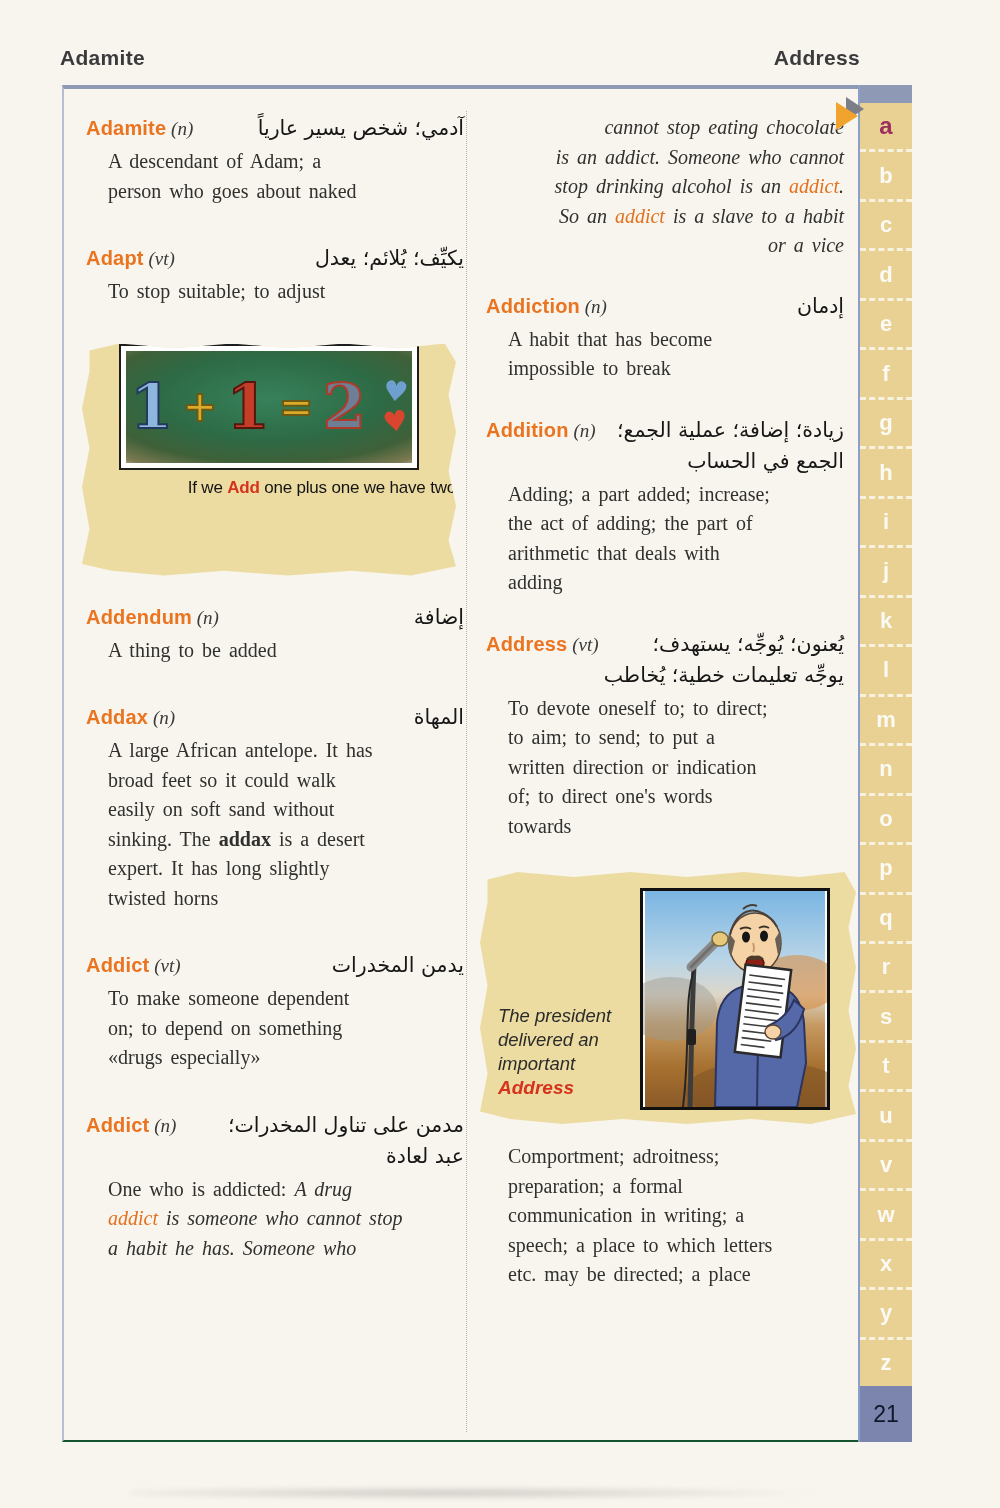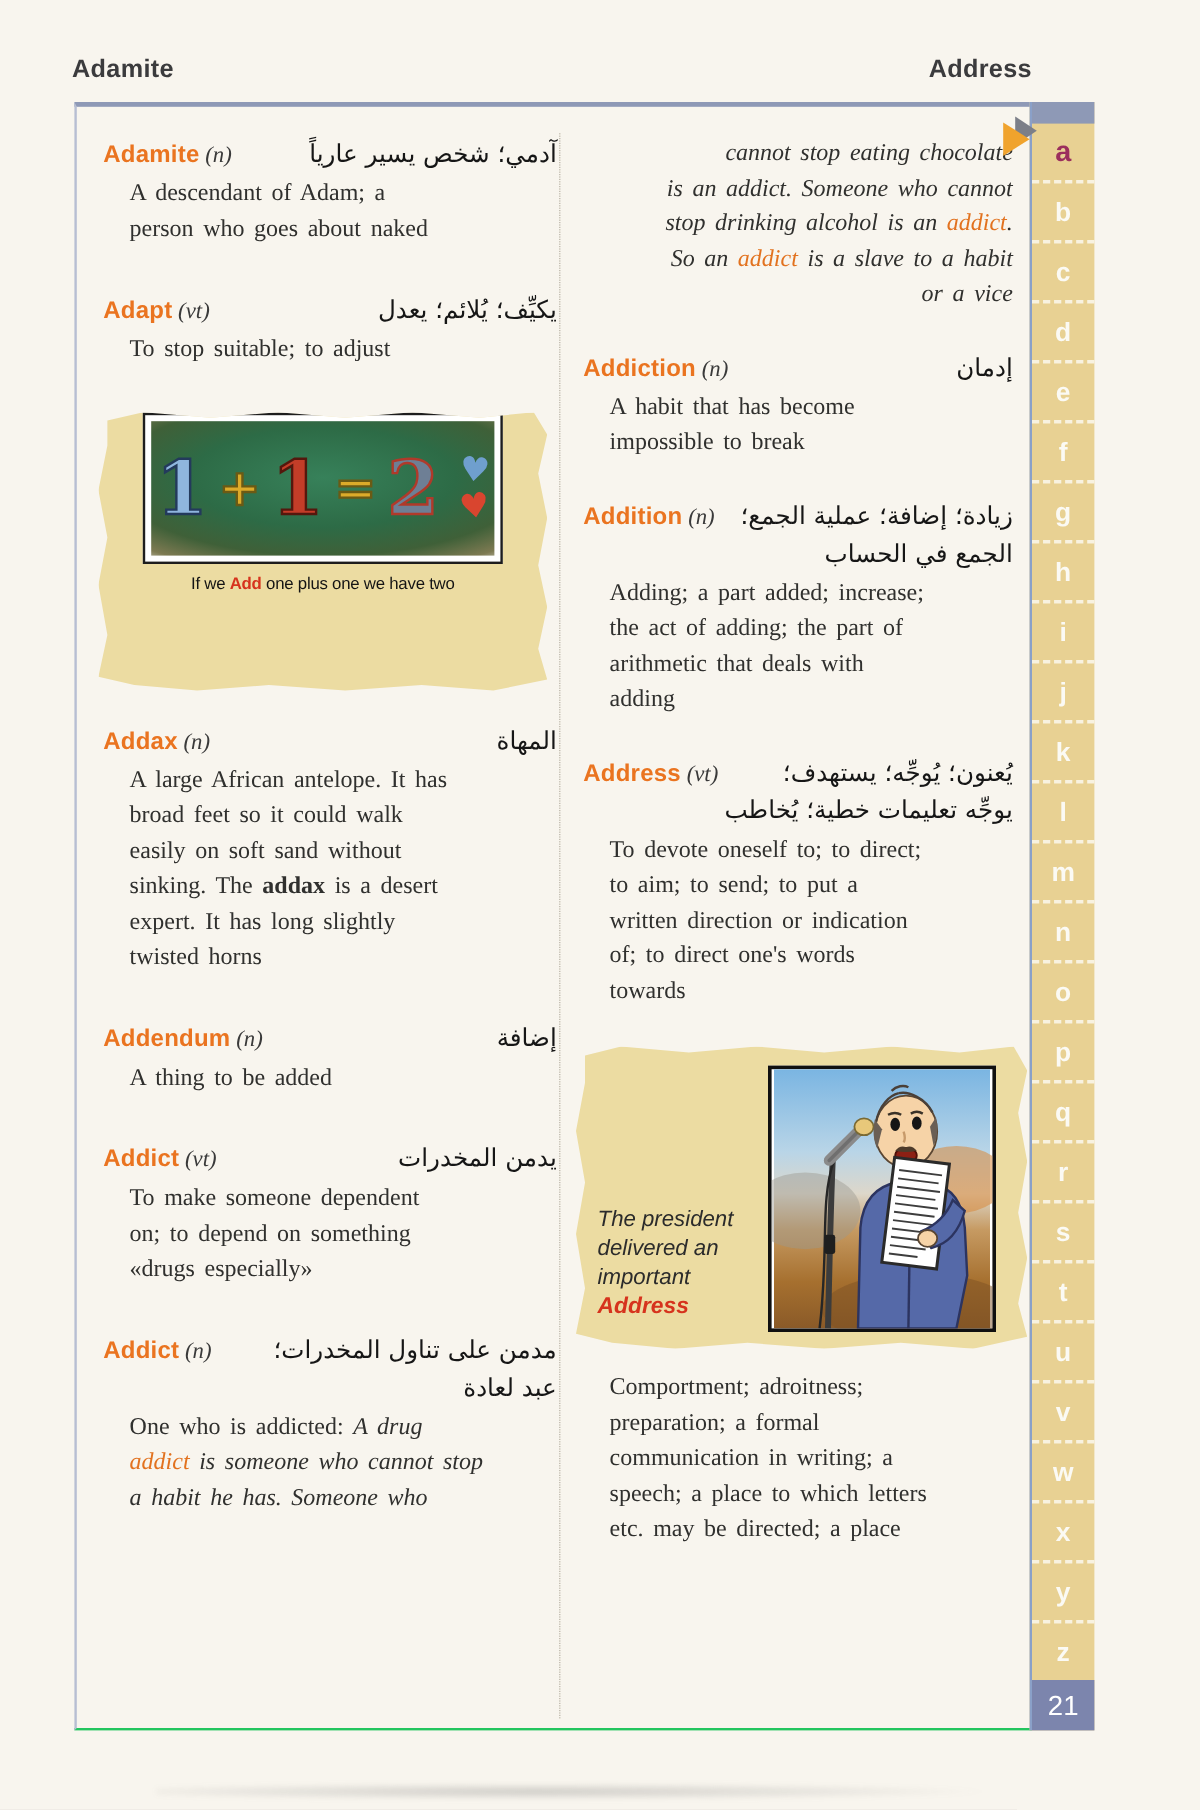--- a/index.html
+++ b/index.html
@@ -6,21 +6,21 @@
   .page{position:relative;width:1000px;height:1508px;background:#f8f5ee;overflow:hidden;
         font-family:"Liberation Serif",serif;}
   
   .rh{position:absolute;top:46px;font-family:"Liberation Sans",sans-serif;
       font-weight:bold;font-size:21px;color:#3b3b3d;letter-spacing:.3px;}
   .rh-left{left:60px;}
   .rh-right{right:140px;}
   
   .main-box{position:absolute;left:62px;top:85px;width:798px;height:1357px;
             border-top:4px solid #8e99b6;border-left:2px solid #b7bed2;
-            border-bottom:2px solid #22c55e;box-sizing:border-box;}
+            border-bottom:2px solid #14532d;box-sizing:border-box;}
   .col{position:absolute;top:24px;}
   .col-left{left:22px;width:378px;}
   .col-right{left:422px;width:358px;}
   .divider{position:absolute;left:402px;top:22px;bottom:8px;width:0;
            border-left:1px dotted #b6b0a2;}
   
   .entry{margin-bottom:37px;}
   .col-right .entry{margin-bottom:31px;}
   .hwline{margin:0;direction:rtl;text-align:right;white-space:pre-line;
           font-family:"DejaVu Sans",sans-serif;font-size:20.5px;line-height:31px;
@@ -50,21 +50,21 @@
   .board{height:112px;display:flex;align-items:center;justify-content:center;gap:9px;
          background:radial-gradient(ellipse 92% 88% at 50% 42%,
                     #37815a 0%,#2d6b46 42%,#3f6038 66%,#7d7a52 82%,rgba(232,229,214,0) 97%);}
   .eq{font-family:"DejaVu Serif",serif;font-weight:bold;line-height:1;}
   .eq-blue{font-size:62px;color:#8fb6de;-webkit-text-stroke:2px #233a5c;}
   .eq-red{font-size:62px;color:#c33d28;-webkit-text-stroke:2px #55170d;}
   .eq-op{font-size:42px;color:#dcab2a;-webkit-text-stroke:2px #6b5a14;font-weight:900;}
   .eq-two{font-size:62px;color:#6e7f95;-webkit-text-stroke:2px #b03a2a;}
   .hearts{display:flex;flex-direction:column;margin-left:8px;gap:2px;line-height:1;}
   .heart{font-size:28px;font-family:"DejaVu Sans",sans-serif;}
-  .cap1{text-align:center;font-family:"Liberation Sans",sans-serif;font-size:14px;
+  .cap1{text-align:right;font-family:"Liberation Sans",sans-serif;font-size:17px;
         color:#141414;letter-spacing:-0.2px;}
   .cap-red{color:#d6331d;font-weight:bold;}
   .patch-address{width:376px;height:252px;margin:2px 0 18px -6px;display:flex;
                  box-sizing:border-box;padding:16px 14px 16px 18px;font-style:italic;}
   .cap2{width:126px;margin-top:116px;font-family:"Liberation Sans",sans-serif;
         font-size:18.5px;line-height:24px;color:#2b2b2b;white-space:pre-line;}
   .cap2 .cap-red{font-size:19px;}
   .pic-frame{width:184px;height:216px;border:3px solid #101010;background:#fff;
              margin-left:auto;margin-right:12px;}
   .pic-frame svg{display:block;width:100%;height:100%;}
@@ -73,21 +73,21 @@
         background:#e8d193;border-left:2px solid #8aa0c8;box-sizing:border-box;
         display:flex;flex-direction:column;}
   .rail-cap{height:18px;background:#8e99b6;}
   .rail-tabs{flex:1;display:flex;flex-direction:column;}
   .tab{flex:1;display:flex;align-items:center;justify-content:center;
        border-bottom:3px dashed #f8f2e0;}
   .tab:last-child{border-bottom:none;}
   .tab span{font-family:"Liberation Sans",sans-serif;font-weight:bold;font-size:22px;
             color:#fbfaf4;}
   .tab.active span{color:#9b2f5d;font-size:24px;}
-  .page-num{height:42px;background:#7c85ad;color:#ffffff;display:flex;
+  .page-num{height:56px;background:#7c85ad;color:#0f172a;display:flex;
             align-items:center;justify-content:center;
             font-family:"Liberation Sans",sans-serif;font-size:23px;}
   
   .arrow-shadow{position:absolute;left:846px;top:97px;width:0;height:0;
                 border-top:12px solid transparent;border-bottom:12px solid transparent;
                 border-left:18px solid #7c7f88;}
   .arrow-main{position:absolute;left:836px;top:102px;width:0;height:0;
               border-top:14px solid transparent;border-bottom:14px solid transparent;
               border-left:22px solid #f0a32d;}
   .bottom-shadow{position:absolute;left:130px;top:1486px;width:700px;height:14px;
@@ -122,31 +122,31 @@
               <span class="eq eq-two">2</span>
               <span class="hearts">
                 <span class="heart" style="color: rgb(111, 159, 206); transform: rotate(6deg);">♥</span>
                 <span class="heart" style="color: rgb(217, 69, 47); transform: rotate(-8deg);">♥</span>
               </span>
             </div>
           </div>
           <div class="cap1"><span class="cap-plain">If we </span><span class="cap-red">Add</span><span class="cap-plain"> one plus one we have two</span></div>
         </div>
         <div class="entry">
+          <p class="hwline" dir="rtl"><span class="hwleft" dir="ltr"><span class="hw">Addendum</span><span class="pos"> (n)</span></span><span class="ar">إضافة</span></p>
+          <p class="def"><span class="sg-plain">A thing to be added</span></p>
+        </div>
+        <div class="entry">
           <p class="hwline" dir="rtl"><span class="hwleft" dir="ltr"><span class="hw">Addax</span><span class="pos"> (n)</span></span><span class="ar">المهاة</span></p>
           <p class="def"><span class="sg-plain">A large African antelope. It has
 broad feet so it could walk
 easily on soft sand without
 sinking. The </span><span class="sg-bold">addax</span><span class="sg-plain"> is a desert
 expert. It has long slightly
 twisted horns</span></p>
-        </div>
-        <div class="entry">
-          <p class="hwline" dir="rtl"><span class="hwleft" dir="ltr"><span class="hw">Addendum</span><span class="pos"> (n)</span></span><span class="ar">إضافة</span></p>
-          <p class="def"><span class="sg-plain">A thing to be added</span></p>
         </div>
         <div class="entry">
           <p class="hwline" dir="rtl"><span class="hwleft" dir="ltr"><span class="hw">Addict</span><span class="pos"> (vt)</span></span><span class="ar">يدمن المخدرات</span></p>
           <p class="def"><span class="sg-plain">To make someone dependent
 on; to depend on something
 «drugs especially»</span></p>
         </div>
         <div class="entry">
           <p class="hwline" dir="rtl"><span class="hwleft" dir="ltr"><span class="hw">Addict</span><span class="pos"> (n)</span></span><span class="ar">مدمن على تناول المخدرات؛
 عبد لعادة</span></p>

